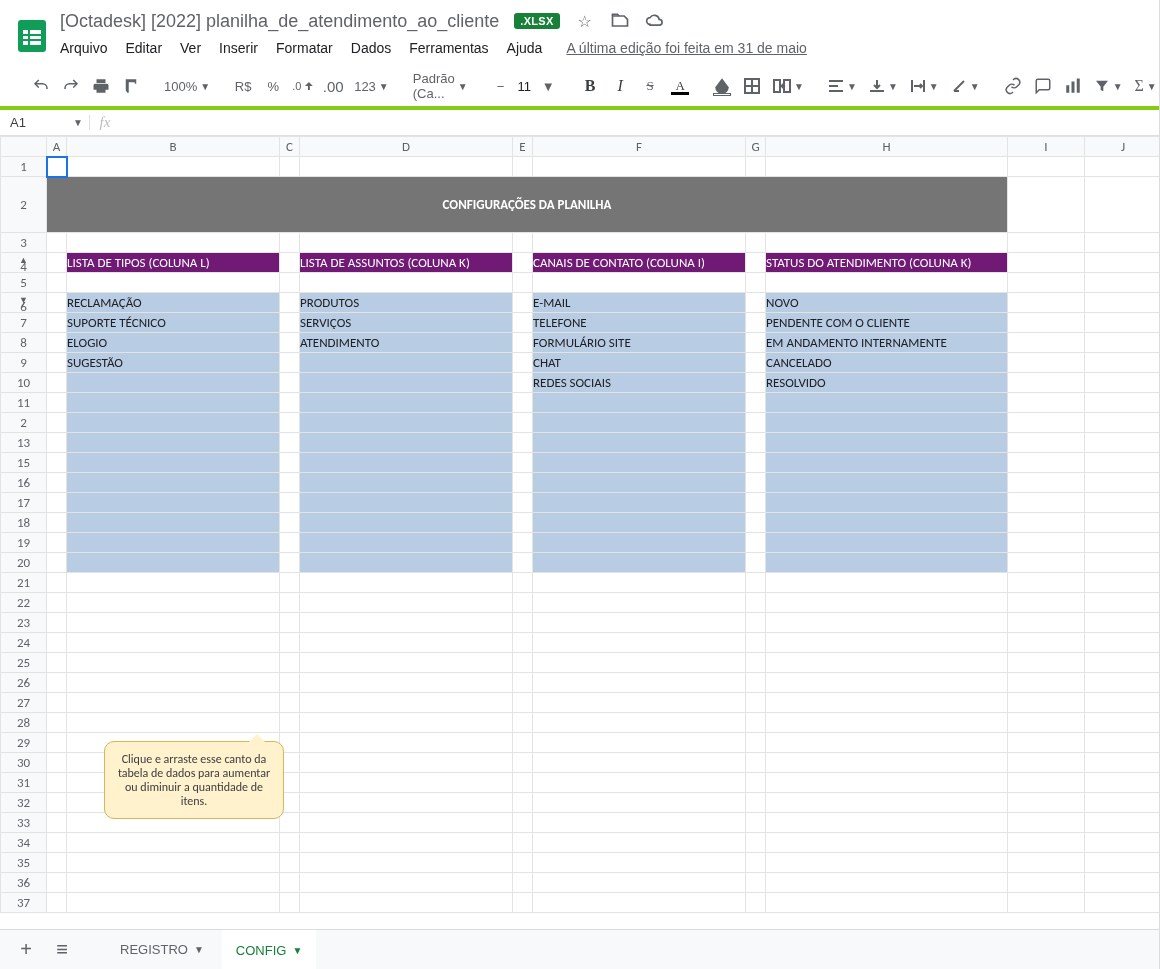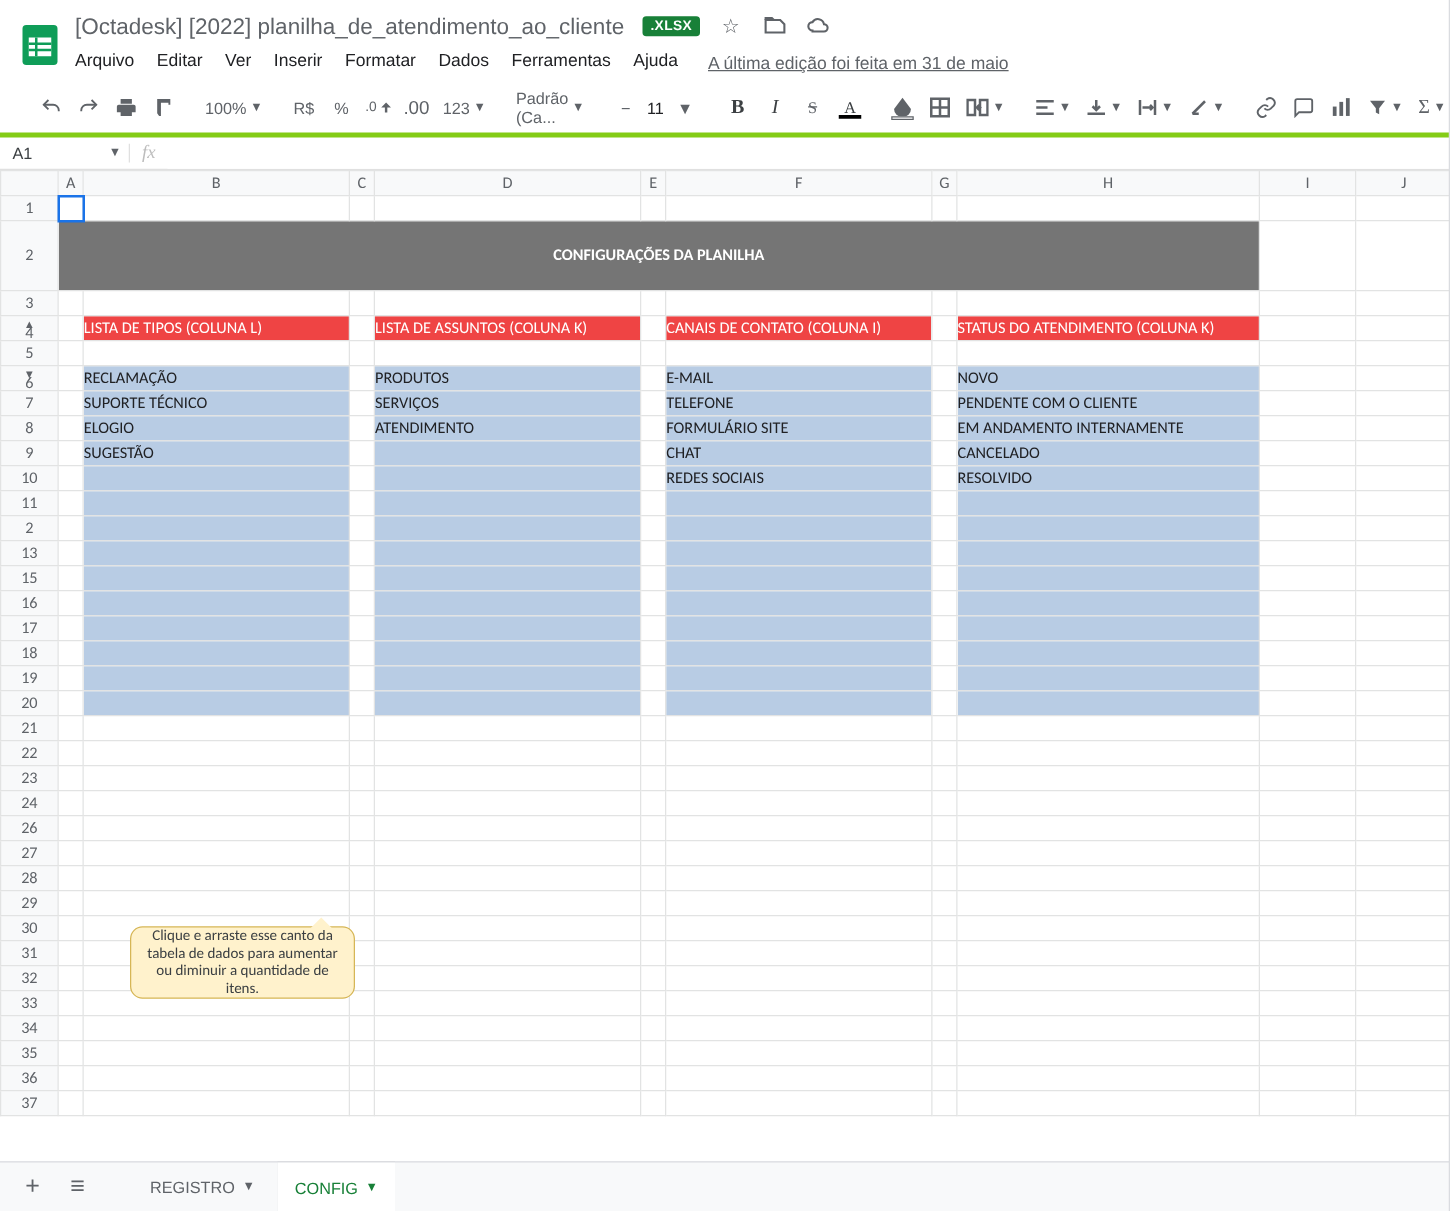--- a/index.html
+++ b/index.html
@@ -6,60 +6,60 @@
   *{box-sizing:border-box}
   
   .titlebar{display:flex;align-items:flex-start;padding:8px 8px 0 8px}
   .docs-icon{width:40px;height:52px;margin:2px 8px 0 4px;display:flex;align-items:center;justify-content:center}
   .docs-icon svg{width:36px;height:36px}
   .title-area{flex:1}
   .doc-title-row{display:flex;align-items:center;gap:15px;height:26px}
   .doc-title{font-size:18px;color:#5f6368}
   .xlsx-badge{background:#188038;color:#fff;font-size:11px;font-weight:700;border-radius:3px;padding:2px 6px;letter-spacing:.3px}
   .title-icon{width:20px;height:20px;display:flex;align-items:center;justify-content:center;color:#5f6368;cursor:pointer}
-  .menus{display:flex;gap:18px;margin-top:4px;font-size:14px;color:#202124;align-items:flex-end}
+  .menus{display:flex;gap:18px;margin-top:4px;font-size:14px;color:#202124;align-items:center}
   .menus .m{cursor:pointer;padding:2px 0}
   .last-edit{text-decoration:underline;color:#5f6368;margin-left:6px;cursor:pointer}
   
   .toolbar{display:flex;align-items:center;gap:4px;border-bottom:4px solid #84cc16;padding:4px 10px 6px 28px;height:42px;margin-top:6px}
   .tb-btn{min-width:26px;height:28px;border-radius:2px;display:flex;align-items:center;justify-content:center;color:#5f6368;cursor:pointer;padding:0 2px;font-size:13px}
   .tb-btn svg{width:18px;height:18px}
   .tb-sep{width:1px;height:22px;background:#dadce0;margin:0 4px}
   .tb-drop{display:flex;align-items:center;gap:3px;color:#5f6368;font-size:13px;cursor:pointer;padding:0 4px}
   .tb-drop .caret{font-size:10px}
   .font-box{width:96px;border:none;font-size:13px;color:#5f6368;display:flex;align-items:center;justify-content:space-between;padding:0 4px}
   .size-box{width:28px;text-align:center;font-size:13px}
   .bold{font-weight:700;font-family:"Times New Roman",serif;font-size:16px;color:#3c4043}
   .italic{font-style:italic;font-family:"Times New Roman",serif;font-size:16px;color:#3c4043}
   .text-color{display:flex;flex-direction:column;align-items:center;gap:0;color:#3c4043}
   .text-color .bar{width:18px;height:3px;background:#000;margin-top:-2px}
   .text-color.red .bar{background:#ea4335}
   
   .fxrow{display:flex;align-items:center;border-bottom:1px solid #e0e0e0;height:26px}
-  .namebox{width:104px;border-right:1px solid #e0e0e0;display:flex;align-items:center;justify-content:space-between;padding:0 6px 0 10px;font-size:13px;color:#3c4043}
+  .namebox{width:90px;border-right:1px solid #e0e0e0;display:flex;align-items:center;justify-content:space-between;padding:0 6px 0 10px;font-size:13px;color:#3c4043}
   .fx-icon{width:30px;text-align:center;color:#bdbdbd;font-style:italic;font-family:"Times New Roman",serif;font-size:15px}
   .fx-input{flex:1;height:24px;font-size:13px;border:none;outline:none}
   
   .grid-wrap{position:relative;width:1160px}
   table.sheet{border-collapse:collapse;table-layout:fixed;width:1160px}
   table.sheet th,table.sheet td{border:1px solid #e2e3e3;font-size:13px;font-family:Calibri,Arial,sans-serif;padding:0;height:20px;overflow:hidden;white-space:nowrap}
   col.rh{width:46px}
   col.cA{width:20px} col.cB{width:213px} col.cC{width:20px} col.cD{width:213px} col.cE{width:20px} col.cF{width:213px} col.cG{width:20px} col.cH{width:242px} col.cI{width:77px} col.cJ{width:77px}
   th.colhdr{background:#f8f9fa;color:#5f6368;font-weight:400;text-align:center;height:24px;font-size:12px;font-family:Arial}
   th.rowhdr{background:#f8f9fa;color:#5f6368;font-weight:400;text-align:center;width:46px;font-size:12px;font-family:Arial}
   th.corner{background:#f8f9fa}
   td{padding-left:4px}
   td.sel{outline:2px solid #1a73e8;outline-offset:-1px;background:#fff}
   .banner{background:#757575;color:#fff;font-weight:700;text-align:center;height:56px!important;font-size:17px;font-family:Calibri,Arial}
-  .hdr-dark{background:#ef4444;color:#fff;font-weight:400;font-size:13px;padding-left:6px}
+  .hdr-dark{background:#701a75;color:#fff;font-weight:400;font-size:13px;padding-left:6px}
   .blue-cell{background:#b8cce4}
   .row4{display:flex;flex-direction:column;align-items:center;justify-content:center;line-height:7px;gap:0}
   .tri{font-size:9px;color:#5f6368}
   
-  .callout{position:absolute;left:104px;top:605px;width:180px;background:#fff2cc;border:1px solid #d6b656;border-radius:10px;padding:0 12px;font-size:12px;text-align:center;color:#3c4043;font-family:Calibri,Arial}
+  .callout{position:absolute;left:104px;top:605px;width:180px;background:#fff2cc;border:1px solid #d6b656;border-radius:10px;padding:10px 12px;font-size:12px;text-align:center;color:#3c4043;font-family:Calibri,Arial}
   .callout::before{content:"";position:absolute;top:-18px;right:16px;border:10px solid transparent;border-bottom-color:#fff2cc}
   .callout::after{content:"";position:absolute;top:-20px;right:15px;border:11px solid transparent;border-bottom-color:#d6b656;z-index:-1}
   
   .sheettabs{position:fixed;bottom:0;left:0;right:0;height:40px;border-top:1px solid #dadce0;background:#f8f9fa;display:flex;align-items:center;padding:0 10px;font-size:13px;gap:4px}
   .st-btn{width:32px;height:32px;display:flex;align-items:center;justify-content:center;color:#5f6368;cursor:pointer;font-size:20px}
   .tab{padding:0 14px;height:40px;display:flex;align-items:center;gap:6px;color:#5f6368;cursor:pointer}
   .tab.active{background:#fff;color:#188038;font-weight:500;border-top:2px solid transparent;box-shadow:inset 0 -2px 0 #fff, 0 -1px 0 #dadce0}
   .tab .caret{font-size:10px}
   
   .right-edge{position:fixed;top:0;right:0;width:1px;height:100%;background:#dadce0}
@@ -592,20 +592,33 @@
           <td></td>
           <td></td>
           <td></td>
           <td></td>
           <td></td>
           <td></td>
           <td></td>
           <td></td>
         </tr>
         <tr>
+          <th class="rowhdr">25</th>
+          <td></td>
+          <td></td>
+          <td></td>
+          <td></td>
+          <td></td>
+          <td></td>
+          <td></td>
+          <td></td>
+          <td></td>
+          <td></td>
+        </tr>
+        <tr>
           <th class="rowhdr">26</th>
           <td></td>
           <td></td>
           <td></td>
           <td></td>
           <td></td>
           <td></td>
           <td></td>
           <td></td>
           <td></td>

